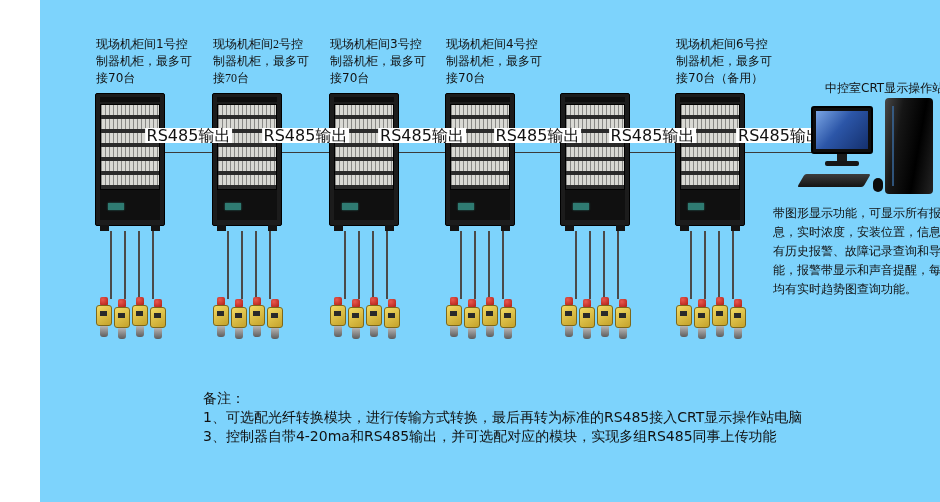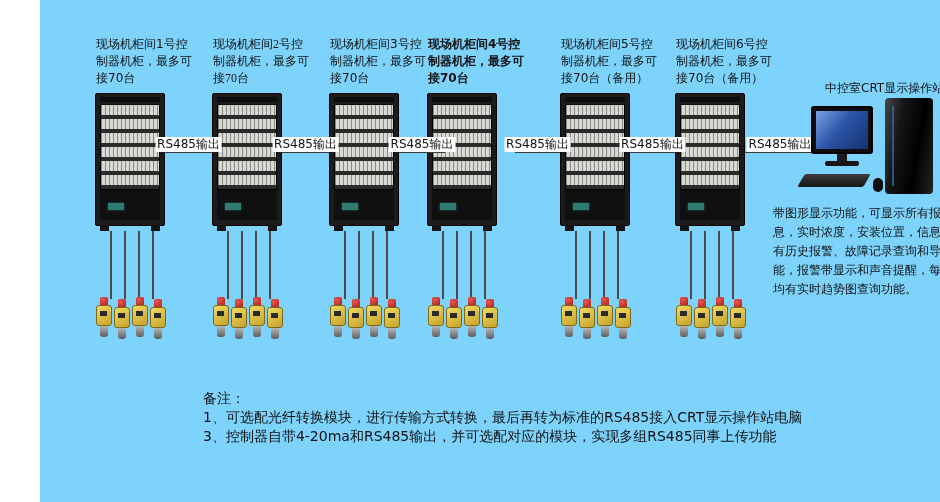--- a/index.html
+++ b/index.html
@@ -33,22 +33,22 @@
        background:linear-gradient(145deg,#f2da63,#c4a22a);border:1px solid #7d681a;border-radius:3px;}
   .bod::after{content:"";position:absolute;left:3px;top:5px;width:7px;height:5px;background:#2a2a2a;}
   .snr{position:absolute;left:4px;top:29px;width:8px;height:11px;border-radius:1px 1px 3px 3px;
        background:linear-gradient(#b5b5b5,#5e5e5e);}
 
   
   .connector{position:absolute;top:134px;height:19px;}
   .c1{left:125px;width:47px}.c2{left:242px;width:47px}.c3{left:359px;width:46px}
   .c4{left:475px;width:45px}.c5{left:590px;width:45px}.c6{left:705px;width:70px}
   .conn-line{position:absolute;left:0;right:0;bottom:0;height:1px;background:#3a3a3a;}
-  .conn-label{position:absolute;bottom:1px;left:50%;transform:translateX(-50%);
-              font-size:12px;line-height:15px;background:#fff;white-space:nowrap;padding:0 2px;text-align:center;}
+  .conn-label{position:absolute;bottom:10px;left:50%;transform:translateX(-50%);
+              font-size:16px;line-height:15px;background:#fff;white-space:nowrap;padding:0 2px;text-align:center;}
 
   
   .station{position:absolute;left:733px;top:80px;width:208px;height:420px;}
   .station-title{position:absolute;left:52px;top:0;font-size:12px;white-space:nowrap;}
   .monitor{position:absolute;left:38px;top:26px;width:62px;height:48px;box-sizing:border-box;
            background:#0e0e0e;border:2px solid #000;border-radius:3px;padding:3px;}
   .screen{width:100%;height:100%;background:linear-gradient(130deg,#7aa5e4 0%,#2c56a8 45%,#14306e 100%);}
   .stand{position:absolute;left:64px;top:74px;width:10px;height:8px;background:#1b1b1b;}
   .base{position:absolute;left:52px;top:81px;width:34px;height:5px;background:#161616;border-radius:2px;}
   .tower{position:absolute;left:112px;top:18px;width:48px;height:96px;border-radius:4px;
@@ -186,21 +186,21 @@
             <i class="snr"></i>
           </span>
       <span class="det">
             <i class="cap"></i>
             <i class="bod"></i>
             <i class="snr"></i>
           </span>
     </div>
   </div>
 
-  <div class="group" style="left: 387px; font-weight: bold;">
+  <div class="group" style="left: 405px;">
     <div class="cab-label">现场机柜间4号控制器机柜，最多可接70台</div>
     <div class="cabinet">
       <div class="cab-header"></div>
       <div class="cab-modules"></div>
       <div class="cab-bottom">
         <span class="cab-screen"></span>
       </div>
     </div>
     <span class="foot fl"></span>
     <span class="foot fr"></span>
@@ -228,21 +228,20 @@
           </span>
       <span class="det">
             <i class="cap"></i>
             <i class="bod"></i>
             <i class="snr"></i>
           </span>
     </div>
   </div>
 
   <div class="group" style="left: 520px;">
-    <div class="cab-label">现场机柜间5号控制器机柜，最多可接70台（备用）</div>
     <div class="cabinet">
       <div class="cab-header"></div>
       <div class="cab-modules"></div>
       <div class="cab-bottom">
         <span class="cab-screen"></span>
       </div>
     </div>
     <span class="foot fl"></span>
     <span class="foot fr"></span>
     <div class="cables">

